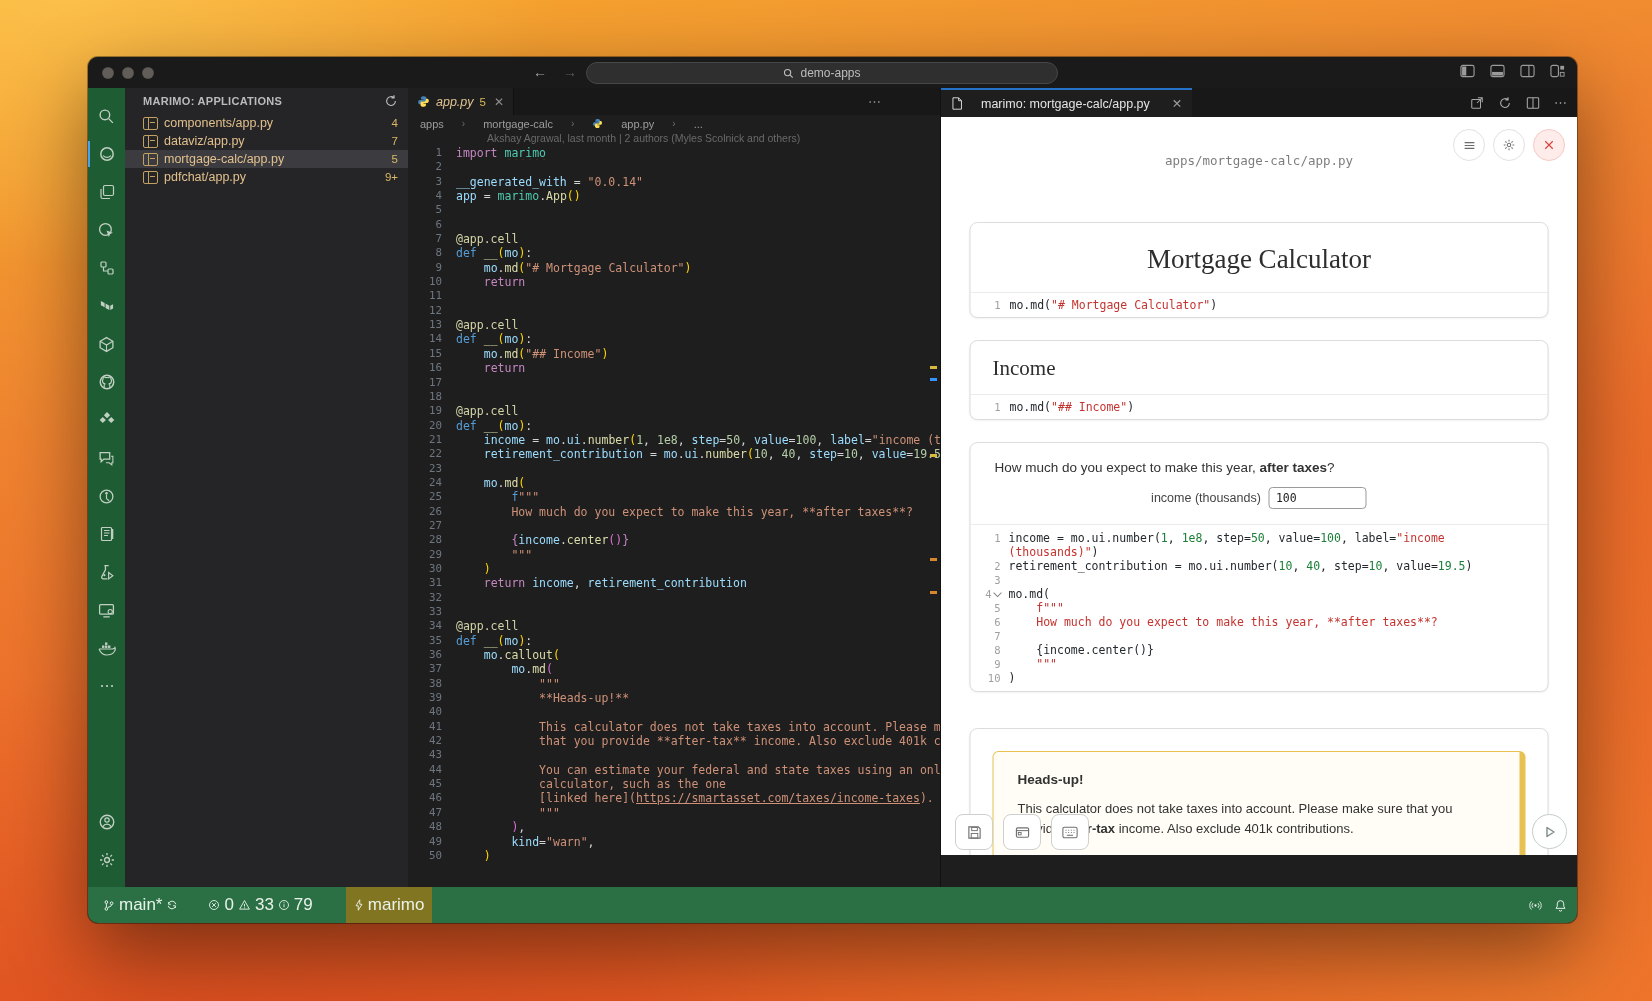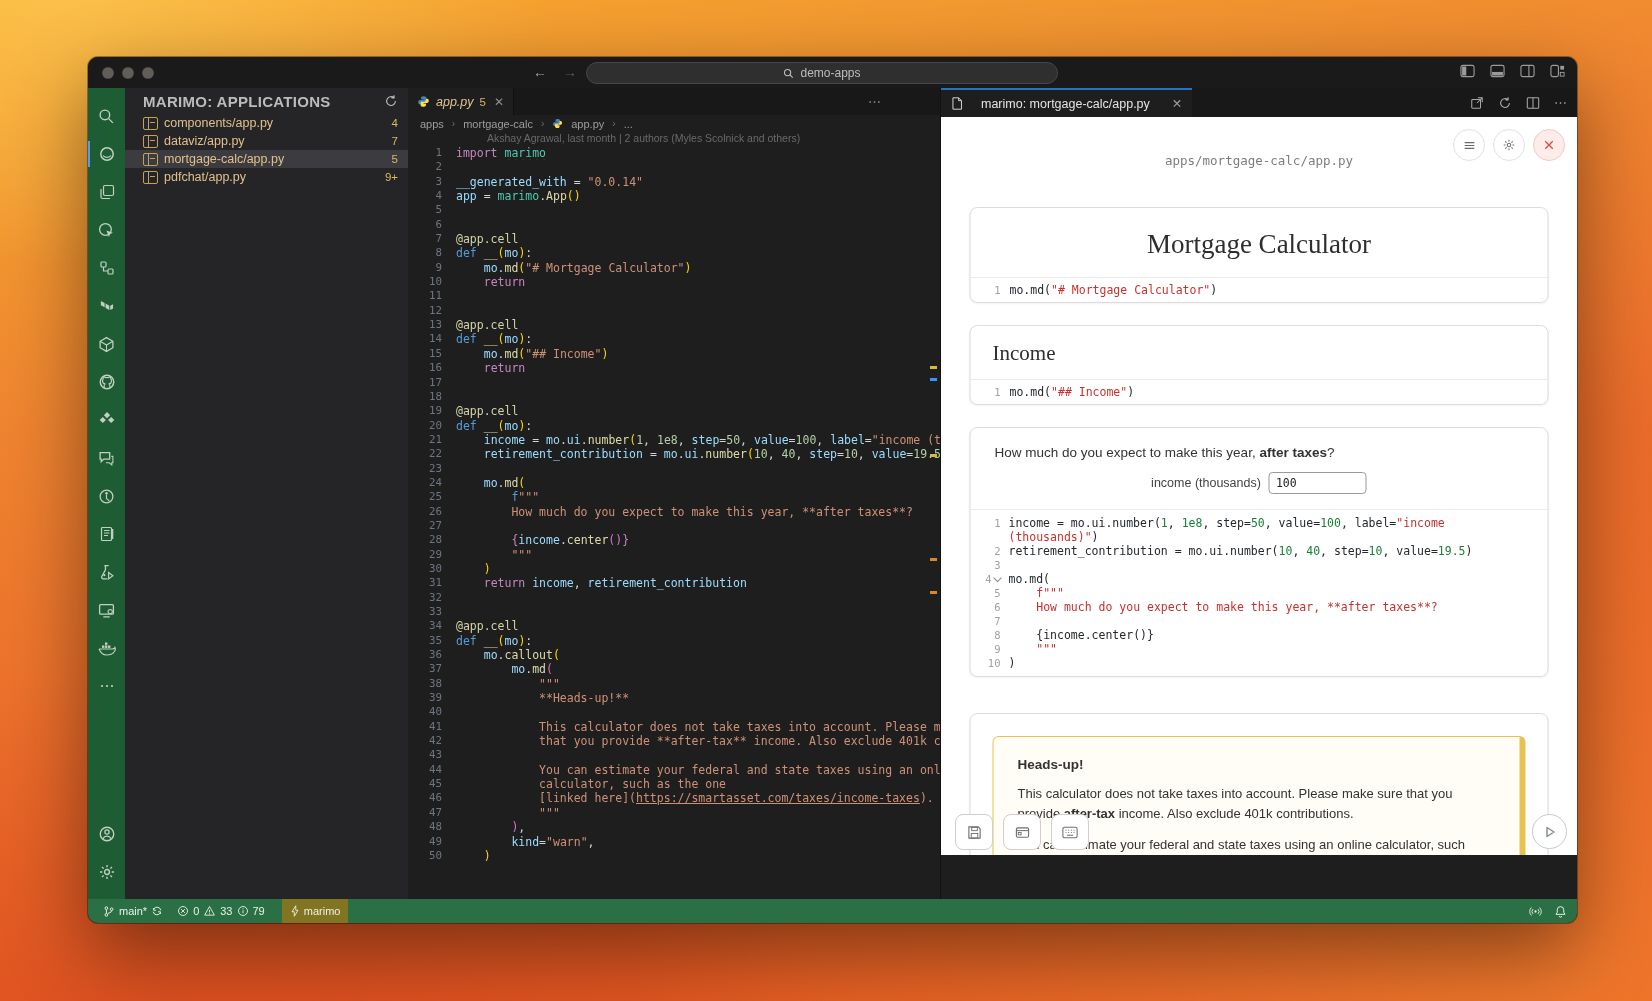--- a/index.html
+++ b/index.html
@@ -29,38 +29,38 @@
   .tb-icons{position:absolute;right:12px;top:7px;display:flex;gap:15px;color:#9b9b9b}
   svg.ic{display:block}
   
   .main{flex:1;display:flex;min-height:0}
   .activitybar{width:37px;background:#1e5c34;flex:none;display:flex;flex-direction:column;align-items:center;padding-top:9px;position:relative}
   .ab-ic{width:37px;height:38px;display:flex;align-items:center;justify-content:center;color:#cfdacf;opacity:.92;position:relative}
   .ab-ic.active::before{content:"";position:absolute;left:0;top:6px;bottom:6px;width:2px;background:#4daafc}
   .ab-spacer{margin-top:auto}
   
   .sidebar{width:283px;background:#252527;flex:none;color:#cccccc;font-size:12.5px}
-  .sb-head{height:26px;display:flex;align-items:center;padding:0 10px 0 18px;color:#bbbbbb;font-size:15px;font-weight:700;letter-spacing:.3px}
+  .sb-head{height:26px;display:flex;align-items:center;padding:0 10px 0 18px;color:#bbbbbb;font-size:11px;font-weight:700;letter-spacing:.3px}
   .sb-head .sp{flex:1}
   .file-row{height:18px;display:flex;align-items:center;padding:0 10px 0 18px;gap:6px;color:#e2c08d;cursor:pointer}
   .file-row.selected{background:#3b3b40}
   .file-row .nm{flex:1;white-space:nowrap;overflow:hidden}
   .file-row .cnt{color:#dcb964;font-size:11.5px}
   .mfile{width:13px;height:11px;border:1px solid #c2a05f;border-radius:2px;position:relative;flex:none}
   .mfile::before{content:"";position:absolute;left:4px;top:0;bottom:0;width:1px;background:#c2a05f}
   .mfile::after{content:"";position:absolute;left:6px;right:2px;top:4px;height:1px;background:#c2a05f}
   
   .editor{width:532px;flex:none;display:flex;flex-direction:column;background:#1e1e1e;position:relative;border-right:1px solid #111}
   .tabbar{height:27px;background:#181818;display:flex;align-items:stretch;flex:none;position:relative}
   .tab{background:#1e1e1e;display:flex;align-items:center;gap:6px;padding:0 9px;font-size:12.5px;border-right:1px solid #101010}
   .tab .lbl{font-style:italic;color:#e0c392}
   .tab .badge{color:#d9b857;font-size:11.5px}
   .tab .x{color:#8f8f8f;font-size:12px;margin-left:2px}
   .tab-more{position:absolute;right:58px;top:6px;color:#9a9a9a;font-size:13px;letter-spacing:1px}
-  .breadcrumbs{height:17px;display:flex;align-items:center;gap:8px;padding-left:12px;color:#9d9d9d;font-size:11px;flex:none}
+  .breadcrumbs{height:17px;display:flex;align-items:center;gap:18px;padding-left:12px;color:#9d9d9d;font-size:11px;flex:none}
   .breadcrumbs .sep{color:#6d6d6d;font-size:10px}
   .blame{height:14px;font-size:10.5px;color:#6a6a6a;padding-left:79px;flex:none;white-space:nowrap;overflow:hidden}
   .code{flex:1;overflow:hidden;font-family:"DejaVu Sans Mono",monospace;font-size:11.5px;position:relative}
   .cl{height:14.35px;line-height:14.35px;display:flex;white-space:pre}
   .cl .ln{width:34px;text-align:right;color:#6e7681;flex:none;padding-right:14px;font-size:10.8px}
   .cl .lc{white-space:pre;overflow:hidden}
   .tk-kw{color:#C586C0}.tk-dkw{color:#569CD6}.tk-fn{color:#DCDCAA}.tk-var{color:#9CDCFE}
   .tk-mod{color:#4EC9B0}.tk-str{color:#CE9178}.tk-num{color:#B5CEA8}.tk-op{color:#D4D4D4}
   .tk-p1{color:#FFD700}.tk-p2{color:#DA70D6}.tk-dec{color:#D4D4A8}.tk-pl{color:#D4D4D4}
   .tk-sq{text-decoration:underline;text-decoration-style:wavy;text-decoration-color:#c8a636;text-underline-offset:2px}
@@ -71,21 +71,21 @@
   .rightgroup{flex:1;display:flex;flex-direction:column;min-width:0}
   .rtabbar{height:29px;background:#181818;display:flex;align-items:stretch;flex:none;position:relative}
   .rtab{background:#1e1e1e;border-top:2px solid #2472c8;display:flex;align-items:center;gap:18px;padding:0 10px;font-size:12.5px;color:#e4e4e4}
   .rtab .x{color:#9a9a9a;margin-left:4px}
   .rtab-actions{position:absolute;right:10px;top:0;height:100%;display:flex;align-items:center;gap:14px;color:#a8a8a8}
   .webview{background:#ffffff;height:738px;position:relative;overflow:hidden;flex:none}
   .wv-circles{position:absolute;top:12px;right:12px;display:flex;gap:8px;z-index:30}
   .circ{width:30px;height:30px;border-radius:50%;background:#fff;border:1px solid #e2e2e2;display:flex;align-items:center;justify-content:center;color:#6b6b6b}
   .circ.red{background:#fdecea;border-color:#f6c9c5;color:#d7443e}
   .wv-path{position:absolute;top:36px;left:0;right:0;text-align:center;font-family:"DejaVu Sans Mono",monospace;font-size:12.5px;color:#7d7d7d}
-  .wv-cards{position:absolute;top:90px;left:50%;transform:translateX(-50%);width:579px}
+  .wv-cards{position:absolute;top:105px;left:50%;transform:translateX(-50%);width:579px}
   .card{background:#fff;border:1px solid #dcdcdc;border-radius:8px;box-shadow:0 1px 2px rgba(0,0,0,.05)}
   .card1-title{font-family:"Liberation Serif",serif;font-size:27px;color:#2e2e2e;text-align:center;padding:21px 0 17px}
   .card2-title{font-family:"Liberation Serif",serif;font-size:21px;color:#2e2e2e;text-align:left;padding:15px 0 13px 22px}
   .codrow{border-top:1px solid #ebebeb;display:flex;align-items:center;padding:5px 0;font-family:"DejaVu Sans Mono",monospace;font-size:11.5px;color:#24292e}
   .codrow .g{width:30px;text-align:right;padding-right:9px;color:#a0a0a0;font-size:10.5px;flex:none}
   .pk-t{color:#24292e}.pk-s{color:#c5332f}.pk-n{color:#1a7f37}
   .q{padding:17px 24px 0;font-size:13.5px;color:#333}
   .inprow{display:flex;align-items:center;justify-content:center;gap:8px;margin:12px 0 15px;font-size:12.5px;color:#444}
   .inprow input{width:84px;height:18px;border:1px solid #9a9a9a;border-radius:4px;font-family:"DejaVu Sans Mono",monospace;font-size:11.5px;padding:1px 6px;color:#222}
   .codeblock{border-top:1px solid #ebebeb;padding:6px 0;font-family:"DejaVu Sans Mono",monospace;font-size:11.5px}
@@ -95,21 +95,21 @@
   .fold{display:inline-block;width:5px;height:5px;border-right:1px solid #888;border-bottom:1px solid #888;transform:rotate(45deg);margin-left:3px;vertical-align:2px}
   .card4{margin-top:36px;padding:22px}
   .callout{background:#fffdf5;border:1px solid #e7c253;border-right:6px solid #e7c253;border-radius:6px;padding:20px 24px;color:#333}
   .callout h4{margin:0 0 12px;font-size:13.5px}
   .callout p{margin:0 0 12px;font-size:13px;line-height:1.5}
   .wv-btns{position:absolute;left:14px;bottom:5px;display:flex;gap:10px;z-index:40}
   .sqbtn{width:36px;height:34px;background:#fff;border:1px solid #cfcfcf;border-radius:8px;display:flex;align-items:center;justify-content:center;color:#6f6f6f}
   .runbtn{position:absolute;right:10px;bottom:6px;width:33px;height:33px;border-radius:50%;background:#fff;border:1px solid #c3cdc5;display:flex;align-items:center;justify-content:center;color:#7f8c85;z-index:40}
   .belowwv{flex:1;background:#1e1e1e}
   
-  .statusbar{height:24px;background:#2b7044;flex:none;display:flex;align-items:center;color:#e9f2ea;font-size:11px;padding:0 10px;gap:4px}
+  .statusbar{height:36px;background:#2b7044;flex:none;display:flex;align-items:center;color:#e9f2ea;font-size:17px;padding:0 10px;gap:20px}
   .sb-item{display:flex;align-items:center;gap:4px;padding:0 5px;height:100%}
   .sb-item.marimo{background:#82752០;background:#827521;margin-left:8px;padding:0 8px}
   .sb-right{margin-left:auto;display:flex;align-items:center;gap:12px}
   b{font-weight:700}
 </style>
 </head>
 <body>
 
 <div class="window">
 

